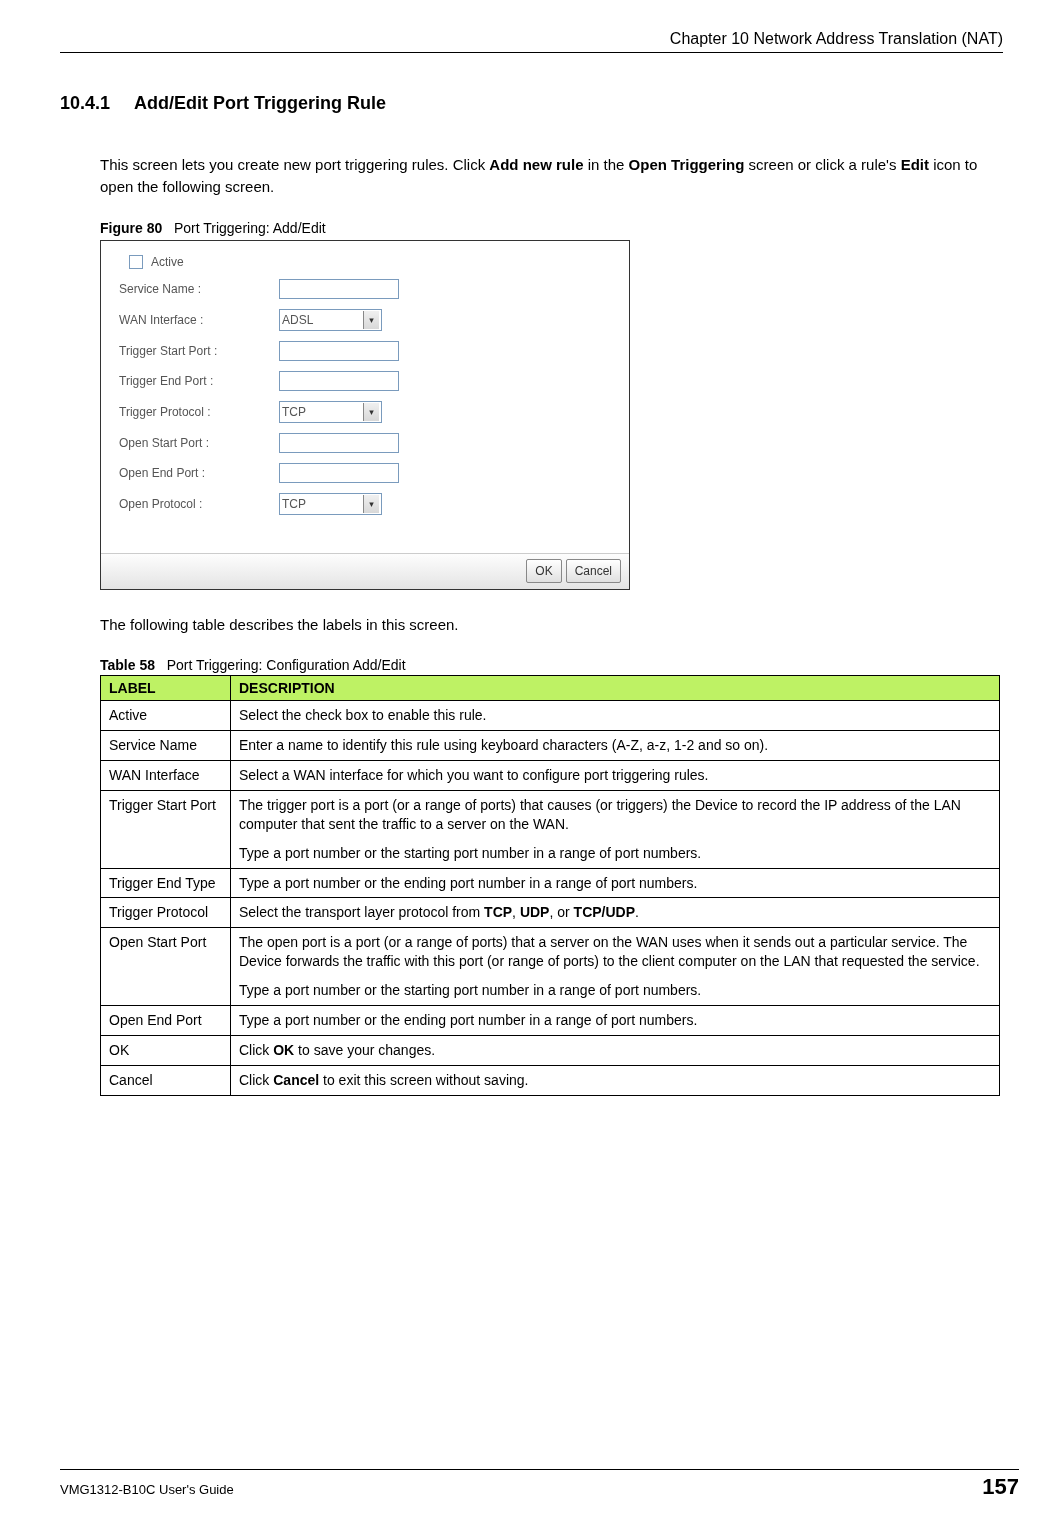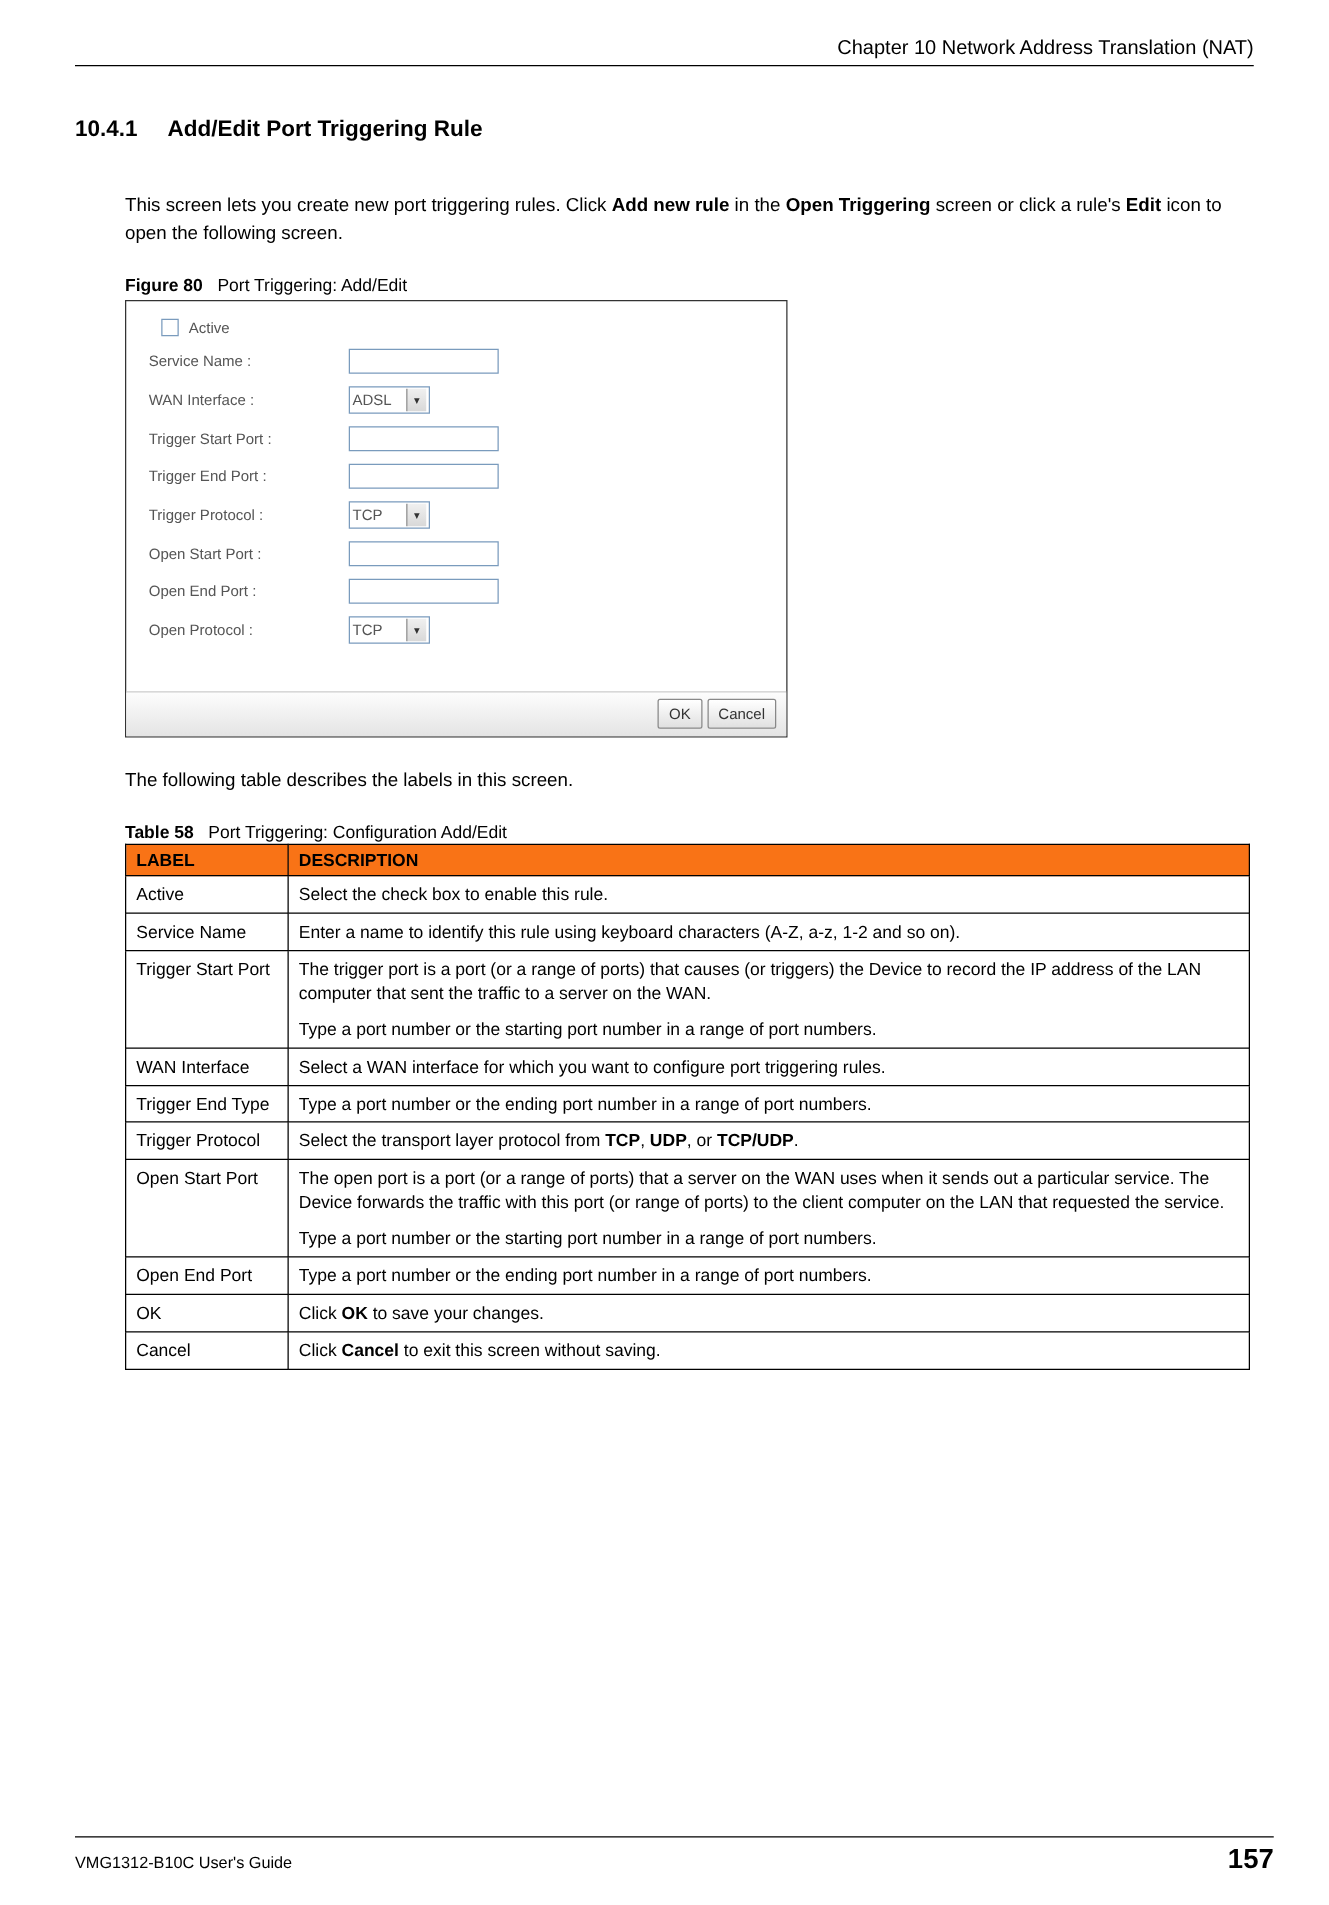--- a/index.html
+++ b/index.html
@@ -73,21 +73,21 @@
     }
     .form-input {
       width: 120px;
       height: 20px;
       border: 1px solid #7a9bbd;
       font-size: 12px;
       padding: 1px 3px;
       background: #fff;
     }
     .form-select {
-      width: 65px;
+      width: 103px;
       height: 22px;
       border: 1px solid #7a9bbd;
       font-size: 12px;
       background: #fff;
       padding: 1px 2px;
       display: inline-flex;
       align-items: center;
       justify-content: space-between;
     }
     .form-select span.arrow {
@@ -142,21 +142,21 @@
       margin-bottom: 2px;
     }
     .table-caption b { font-family: Liberation Sans, sans-serif; }
     .desc-table {
       margin-left: 40px;
       border-collapse: collapse;
       width: 900px;
       font-size: 14px;
     }
     .desc-table th {
-      background: #f97316;
+      background: #bef264;
       font-family: Arial, sans-serif;
       font-weight: bold;
       text-align: left;
       padding: 4px 8px;
       border: 1px solid #000;
     }
     .desc-table td {
       border: 1px solid #000;
       padding: 5px 8px;
       vertical-align: top;
@@ -277,26 +277,26 @@
   <tbody>
     <tr>
       <td class="label-col">Active</td>
       <td>Select the check box to enable this rule.</td>
     </tr>
     <tr>
       <td class="label-col">Service Name</td>
       <td>Enter a name to identify this rule using keyboard characters (A-Z, a-z, 1-2 and so on).</td>
     </tr>
     <tr>
+      <td class="label-col">WAN Interface</td>
+      <td>Select a WAN interface for which you want to configure port triggering rules.</td>
+    </tr>
+    <tr>
       <td class="label-col">Trigger Start Port</td>
       <td><span>The trigger port is a port (or a range of ports) that causes (or triggers) the Device to record the IP address of the LAN computer that sent the traffic to a server on the WAN.</span><p>Type a port number or the starting port number in a range of port numbers.</p></td>
-    </tr>
-    <tr>
-      <td class="label-col">WAN Interface</td>
-      <td>Select a WAN interface for which you want to configure port triggering rules.</td>
     </tr>
     <tr>
       <td class="label-col">Trigger End Type</td>
       <td>Type a port number or the ending port number in a range of port numbers.</td>
     </tr>
     <tr>
       <td class="label-col">Trigger Protocol</td>
       <td><span>Select the transport layer protocol from </span><b>TCP</b><span>, </span><b>UDP</b><span>, or </span><b>TCP/UDP</b><span>.</span></td>
     </tr>
     <tr>

